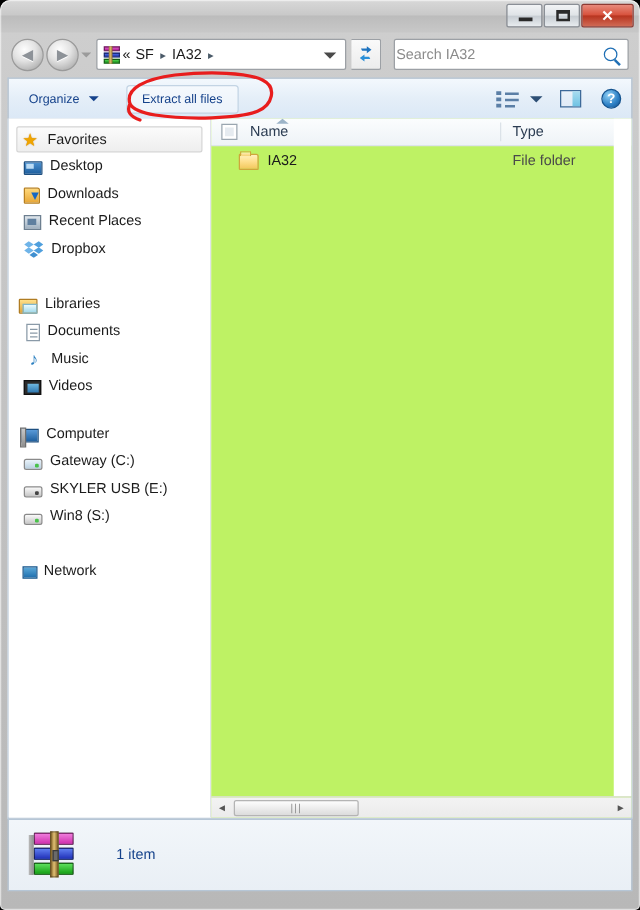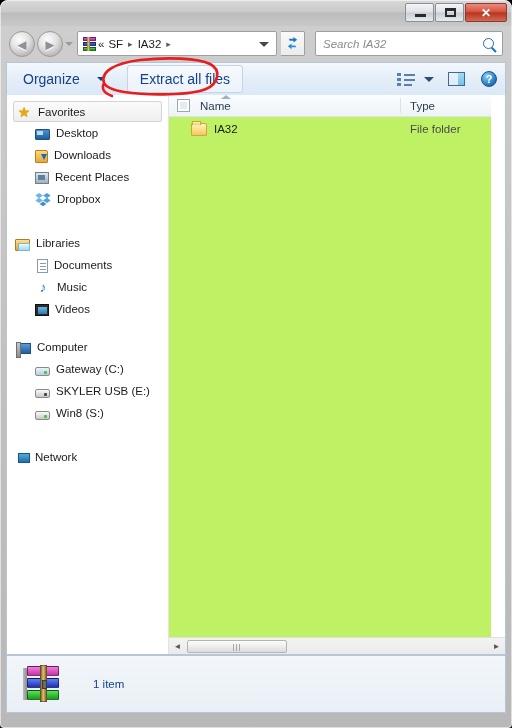--- a/index.html
+++ b/index.html
@@ -110,42 +110,42 @@
     border:1px solid #9ca0a5; border-left:none; border-radius:0 2px 2px 0;
     background:linear-gradient(180deg,#fafafa,#ececec);
     display:flex; align-items:center; justify-content:center;
   }
   #searchbox {
     position:absolute; left:315px; top:5px; width:188px; height:25px;
     background:#fff; border:1px solid #9ca0a5; border-radius:2px;
     display:flex; align-items:center;
   }
   #searchbox .ph {
-    font-size:11.5px; color:#8b8b8b; font-style:italic; margin-left:7px;
+    font-size:11.5px; color:#8b8b8b; margin-left:1px;
     flex:1;
   }
   .mag {
     width:11px; height:11px; border:1.6px solid #1f6fb5; border-radius:50%;
     position:relative; margin-right:8px; flex:none;
   }
   .mag:after {
     content:""; position:absolute; right:-4px; bottom:-3px;
     width:6px; height:1.6px; background:#1f6fb5; transform:rotate(45deg);
   }
 
   
   #toolbar {
     position:absolute; left:6px; top:62px; width:500px; height:33px;
     background:linear-gradient(180deg,#f3f8fd 0%,#e4eef8 50%,#dbe8f6 100%);
     border:1px solid #b6c6d6; border-bottom:none;
     display:flex; align-items:center;
   }
   .tbtn {
-    font-size:14px; color:#15428b; padding:4px 8px; border-radius:3px;
-    white-space:nowrap; display:flex; align-items:center; gap:17px;
+    font-size:10px; color:#15428b; padding:4px 8px; border-radius:3px;
+    white-space:nowrap; display:flex; align-items:center; gap:7px;
   }
   #organizebtn { margin-left:8px; }
   .tbtn .caret {
     width:0; height:0; border-left:4px solid transparent;
     border-right:4px solid transparent; border-top:4px solid #15428b;
   }
   #extractbtn {
     margin-left:14px; border:1px solid #c3d4e4; background:rgba(255,255,255,.45);
     padding:5px 12px;
   }
@@ -185,21 +185,21 @@
   }
   .navgroup { margin-top:6px; }
   .navrow { height:22px; display:flex; align-items:center; font-size:11.5px;
             color:#1b1b1b; padding-left:8px; white-space:nowrap; }
   .navrow.head { font-size:11.5px; }
   .navrow.sel {
     background:linear-gradient(180deg,#fbfbfb,#eeeeee);
     border:1px solid #d4d4d4; border-radius:2px; margin:0 6px 0 6px;
     padding-left:2px; height:21px;
   }
-  .navrow.child { padding-left:28px; }
+  .navrow.child { padding-left:12px; }
   .nico { width:16px; height:16px; margin-right:6px; flex:none; position:relative; }
 
   
   .ic-star { color:#f0a500; font-size:14px; line-height:16px; text-align:center;
              text-shadow:0 0 1px #b87400; }
   .ic-desktop { background:linear-gradient(180deg,#4a90d0,#1f5f9e); border:1px solid #1d4f80;
                 width:15px; height:11px; margin-top:3px; border-radius:1px; }
   .ic-desktop:after{content:"";position:absolute;left:1px;top:1px;width:6px;height:4px;
                     background:#bcdcf5;}
   .ic-dl { width:13px;height:13px;margin-top:2px;

